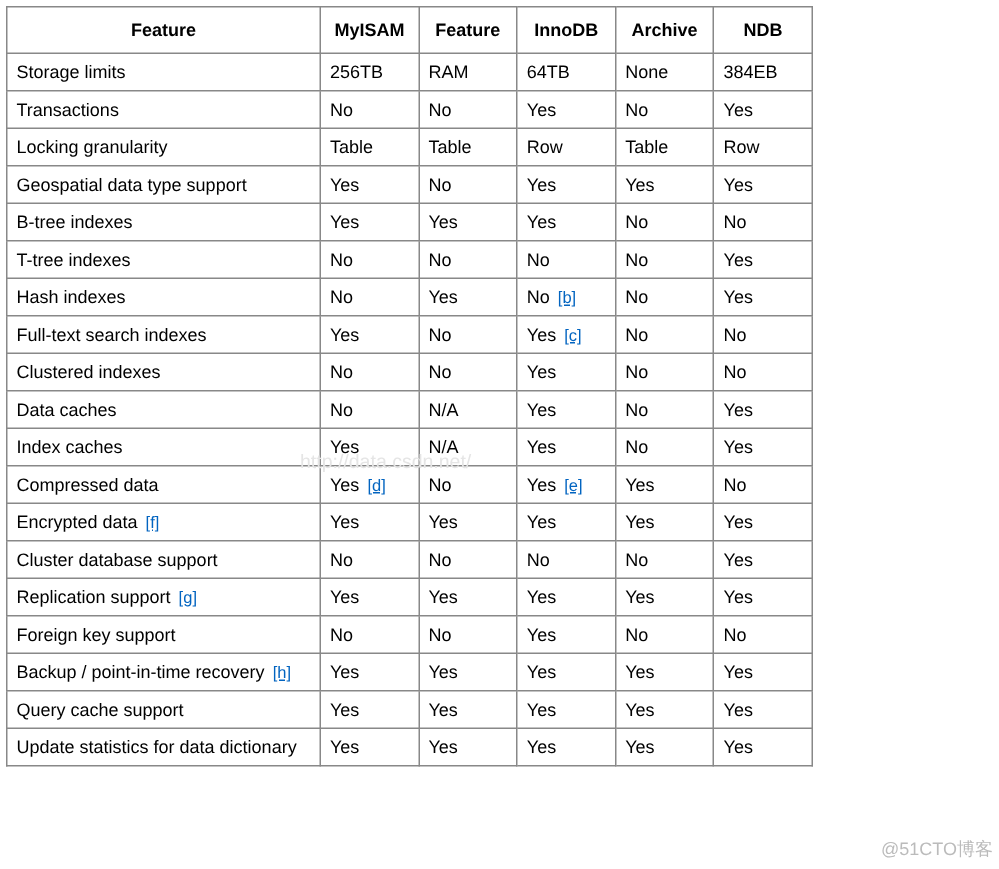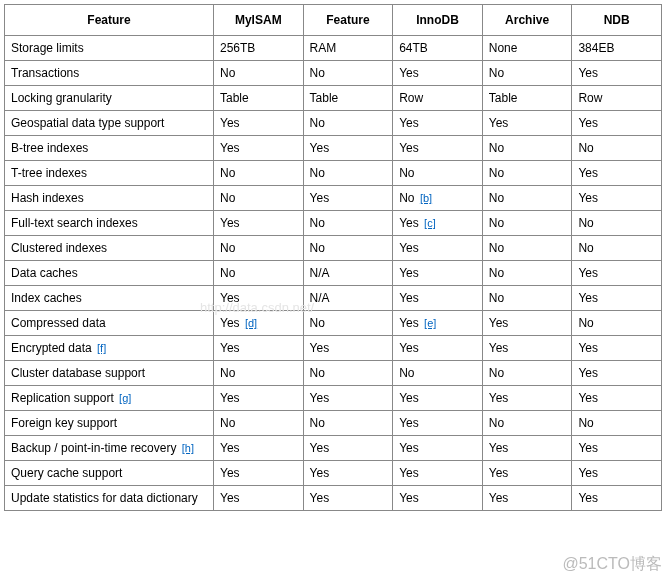--- a/index.html
+++ b/index.html
@@ -5,21 +5,21 @@
 body {
   margin: 0;
   padding: 4px;
   font-family: Arial, Helvetica, sans-serif;
   font-size: 12px;
   color: #000;
   background: #fff;
 }
 table {
   border-collapse: collapse;
-  width: 658px;
+  width: 538px;
   table-layout: fixed;
 }
 th, td {
   border: 1px solid #888;
   padding: 5px 6px;
   text-align: left;
   vertical-align: middle;
   background: #fff;
 }
 th {
@@ -34,21 +34,21 @@
   color: #0264c0;
   text-decoration: underline;
   font-size: 11px;
   margin-left: 2px;
   cursor: pointer;
 }
 .watermark {
   position: fixed;
   right: 4px;
   bottom: 4px;
-  font-size: 16px;
+  font-size: 12px;
   color: #bbb;
   pointer-events: none;
   text-align: right;
 }
 .wm2 {
   position: fixed;
   left: 200px;
   top: 300px;
   font-size: 13px;
   color: #e5e5e5;

